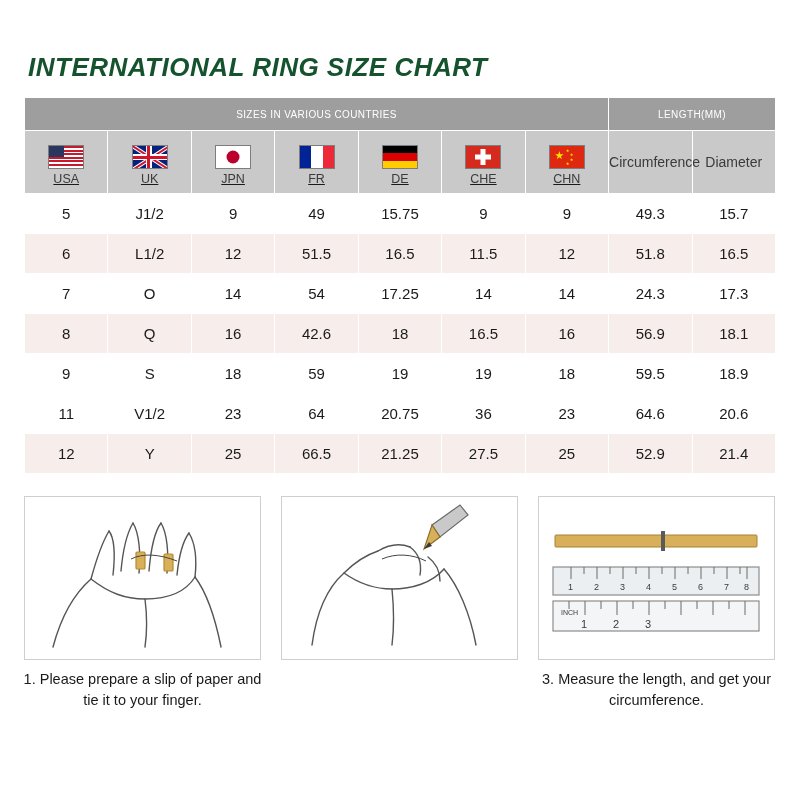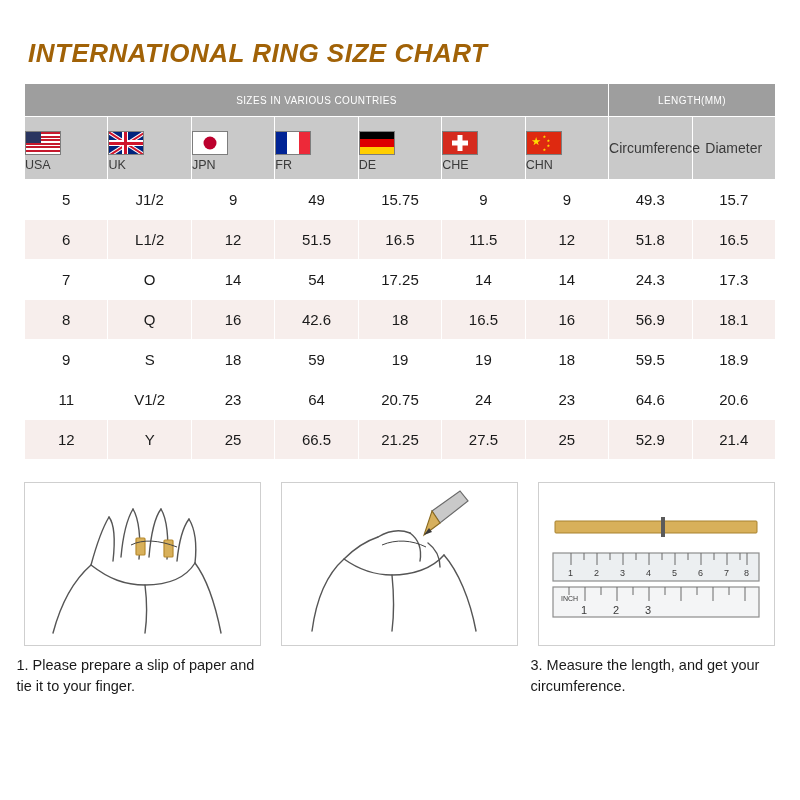--- a/index.html
+++ b/index.html
@@ -19,22 +19,22 @@
     height: 800px;
     position: relative;
     box-sizing: border-box;
     padding: 0 24px;
   }
   .title {
     font-size: 26px;
     font-weight: bold;
     font-style: italic;
     letter-spacing: 0.5px;
-    color: #a16207;
-    padding-top: 38px;
+    color: #14532d;
+    padding-top: 52px;
     padding-bottom: 14px;
     padding-left: 4px;
   }
   table.size-chart {
     width: 752px;
     border-collapse: collapse;
     table-layout: fixed;
   }
   table.size-chart td, table.size-chart th {
     border: 1px solid #ffffff;
@@ -50,24 +50,25 @@
     letter-spacing: 0.4px;
   }
   .flag-row td {
     background: #c9c9c9;
     height: 62px;
     padding: 0;
   }
   .flag-cell-inner {
     display: flex;
     flex-direction: column;
-    align-items: flex-start;
+    align-items: center;
     justify-content: flex-start;
     gap: 3px;
     padding-top: 7px;
+    text-decoration: underline;
   }
   .flag {
     width: 36px;
     height: 24px;
     border: 1px solid #7d7d7d;
     box-sizing: border-box;
     position: relative;
     overflow: hidden;
     background: #fff;
   }
@@ -162,20 +163,21 @@
     height: 164px;
     border: 1px solid #cfcfcf;
     box-sizing: border-box;
     background: #ffffff;
     position: relative;
     overflow: hidden;
   }
   .step-cap {
     font-size: 14.5px;
     color: #1a1a1a;
+    text-align: center;
     line-height: 1.45;
     padding-top: 9px;
     width: 252px;
   }
 </style>
 </head>
 <body>
 
 <div class="page">
 
@@ -312,21 +314,21 @@
           <td>18</td>
           <td>59.5</td>
           <td>18.9</td>
         </tr>
       <tr class="odd">
           <td>11</td>
           <td>V1/2</td>
           <td>23</td>
           <td>64</td>
           <td>20.75</td>
-          <td>24</td>
+          <td>36</td>
           <td>23</td>
           <td>64.6</td>
           <td>20.6</td>
         </tr>
       <tr class="even">
           <td>12</td>
           <td>Y</td>
           <td>25</td>
           <td>66.5</td>
           <td>21.25</td>

